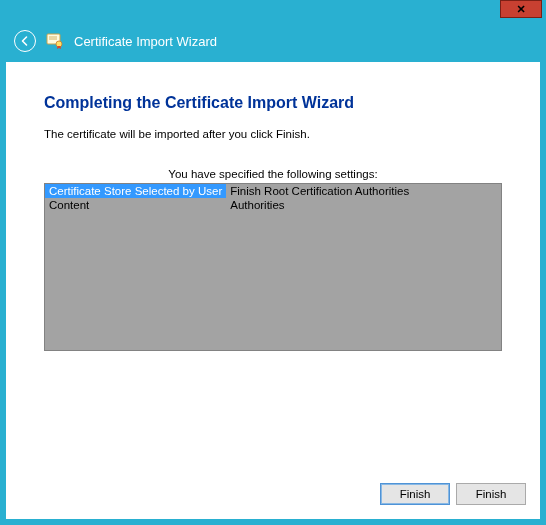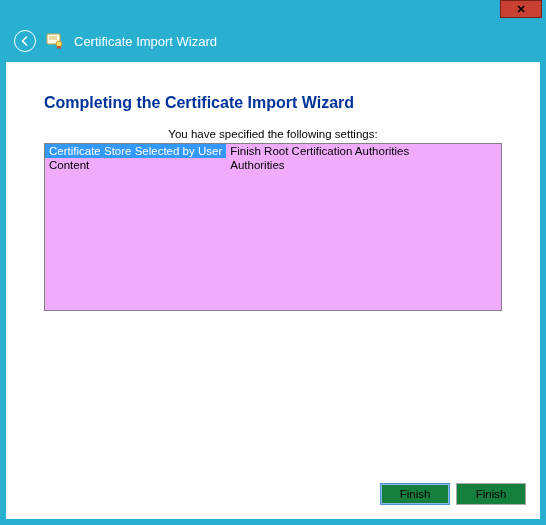--- a/index.html
+++ b/index.html
@@ -84,21 +84,21 @@
       font-size: 11.5px;
       color: #000;
       margin-bottom: 3px;
       text-align: center;
     }
     .settings-box {
       border: 1px solid #828282;
       width: 100%;
       height: 168px;
       overflow: auto;
-      background: #f0abfc;
+      background: #a3a3a3;
     }
     .settings-table {
       border-collapse: collapse;
       font-size: 11.5px;
     }
     .settings-table td {
       padding: 1px 4px 1px 4px;
       white-space: nowrap;
       vertical-align: top;
     }
@@ -109,21 +109,21 @@
     .button-row {
       position: absolute;
       right: 14px;
       bottom: 14px;
       display: flex;
       gap: 6px;
     }
     .win-btn {
       min-width: 70px;
       height: 22px;
-      background: #15803d;
+      background: #e5e5e5;
       border: 1px solid #aaaaaa;
       font-size: 11.5px;
       color: #000;
       cursor: pointer;
       padding: 0 10px;
     }
     .win-btn.primary {
       border: 1.5px solid #4f93d6;
       box-shadow: inset 0 0 0 1px #88b8e4;
     }
@@ -150,20 +150,21 @@
       <line x1="3" y1="7" x2="11" y2="7" stroke="#c9a24a" stroke-width="0.8"></line>
       <circle cx="13" cy="12" r="3" fill="#ffe26a" stroke="#c97a2a" stroke-width="0.8"></circle>
       <path d="M11.5 14 L11 17 L13 16 L15 17 L14.5 14 Z" fill="#d9482a"></path>
     </svg>
   </div>
   <div class="header-title">Certificate Import Wizard</div>
 </div>
 
 <div class="content-panel">
   <div class="main-heading">Completing the Certificate Import Wizard</div>
+  <div class="instruction">The certificate will be imported after you click Finish.</div>
   <div class="settings-label">You have specified the following settings:</div>
   <div class="settings-box">
     <table class="settings-table">
       <tbody>
           <tr>
         <td class="cell-selected">Certificate Store Selected by User</td>
         <td>Finish Root Certification Authorities</td>
       </tr>
       <tr>
         <td>Content</td>

